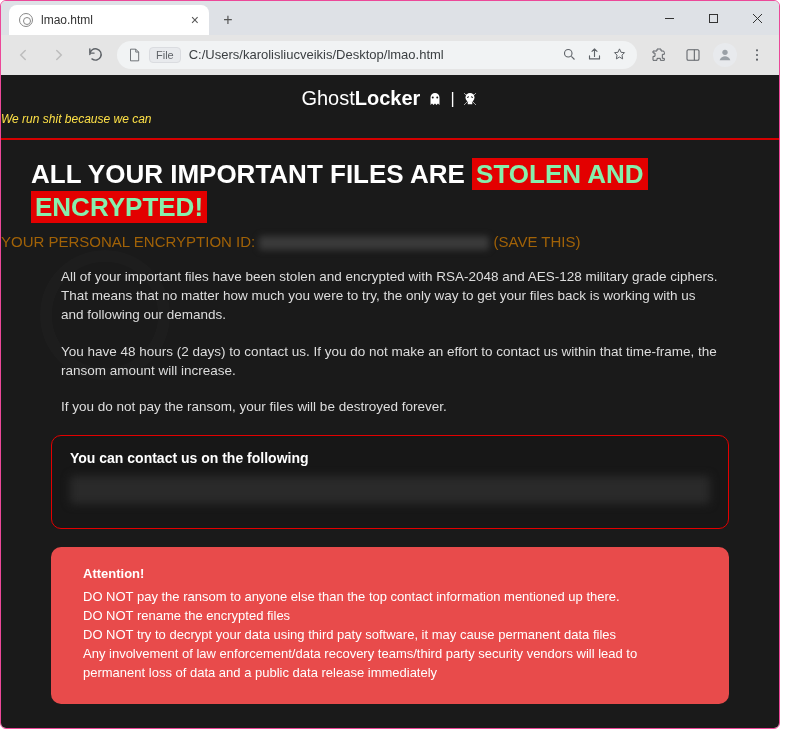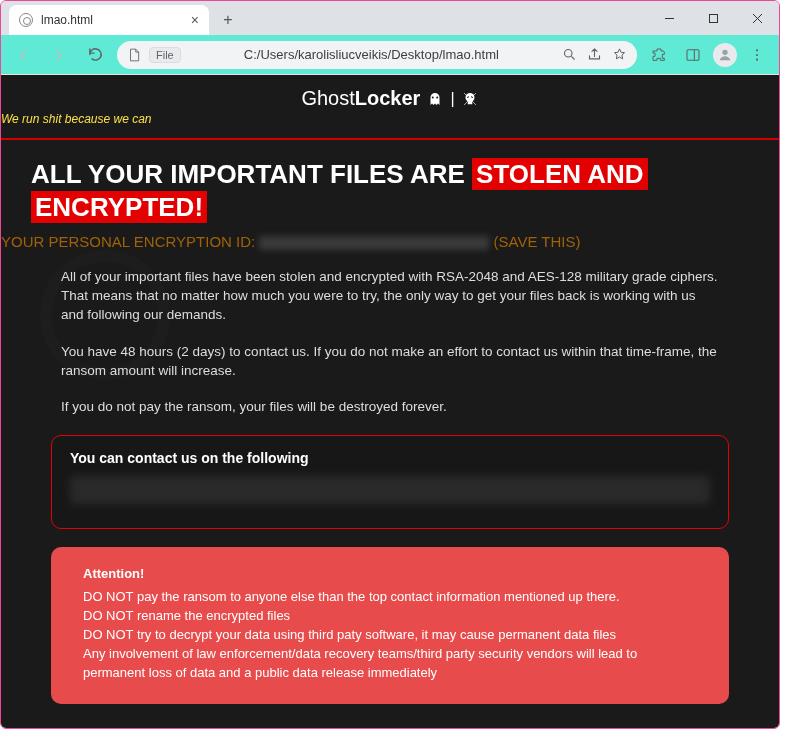--- a/index.html
+++ b/index.html
@@ -68,21 +68,21 @@
   width: 44px;
   display: flex;
   align-items: center;
   justify-content: center;
   color: #333;
   font-size: 13px;
 }
 .win-btn svg { width: 11px; height: 11px; }
 .toolbar {
   height: 40px;
-  background: #5eead4;
+  background: #e5e5e5;
   border-bottom: 1px solid #e4e4e4;
   display: flex;
   align-items: center;
   padding: 0 8px;
   gap: 8px;
 }
 .nav-icon {
   width: 28px; height: 28px;
   display: flex; align-items: center; justify-content: center;
   color: #5f6368;
@@ -102,21 +102,21 @@
   gap: 8px;
 }
 .addrbar .file-chip {
   background: #e8eaed;
   color: #5f6368;
   font-size: 11px;
   padding: 1px 6px;
   border-radius: 4px;
   border: 1px solid #dadce0;
 }
-.addrbar .url { flex: 1; color: #3c4043; white-space: nowrap; overflow: hidden; text-align: center; }
+.addrbar .url { flex: 1; color: #3c4043; white-space: nowrap; overflow: hidden; }
 .addrbar .right-icons { display: flex; gap: 10px; color: #5f6368; }
 .toolbar .ext-icons {
   display: flex; gap: 6px; align-items: center;
 }
 .ext-icons .avatar {
   width: 24px; height: 24px; border-radius: 50%; background: #e8eaed;
   display:flex;align-items:center;justify-content:center;color:#5f6368;
 }
 .content {
   flex: 1;
@@ -147,21 +147,21 @@
 .red-line { height: 2px; background: #d40000; margin: 12px 0 18px; }
 .headline {
   font-size: 26px;
   font-weight: 700;
   color: #fff;
   padding: 0 30px;
   line-height: 1.25;
 }
 .headline .highlight {
   background: #e30000;
-  color: #ffffff;
+  color: #86efac;
   padding: 1px 4px;
 }
 .pid {
   margin-top: 10px;
   font-size: 15px;
   color: #a16207;
 }
 .pid .blur {
   display: inline-block;
   width: 230px;

